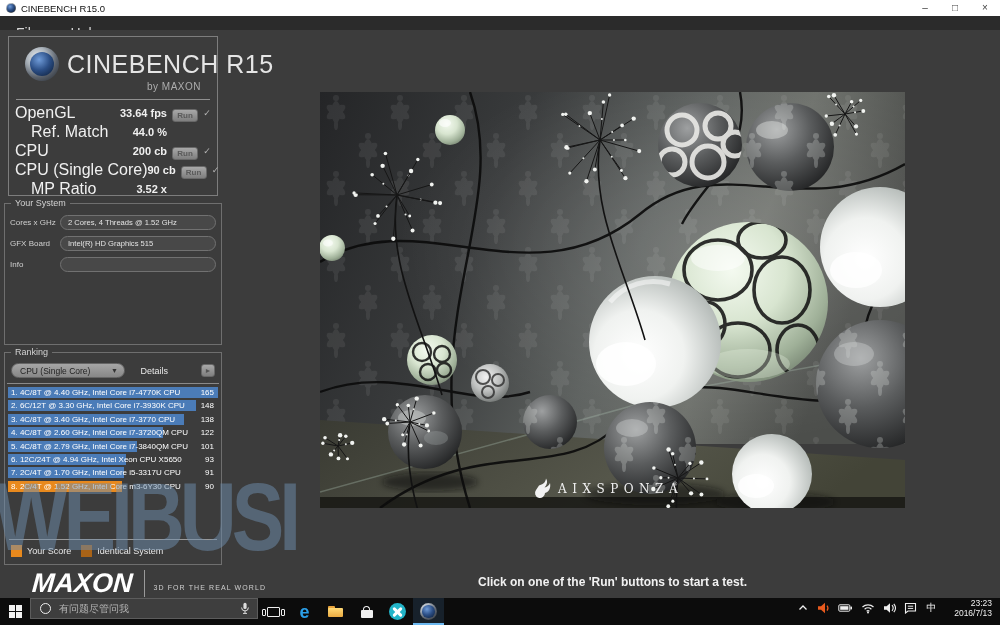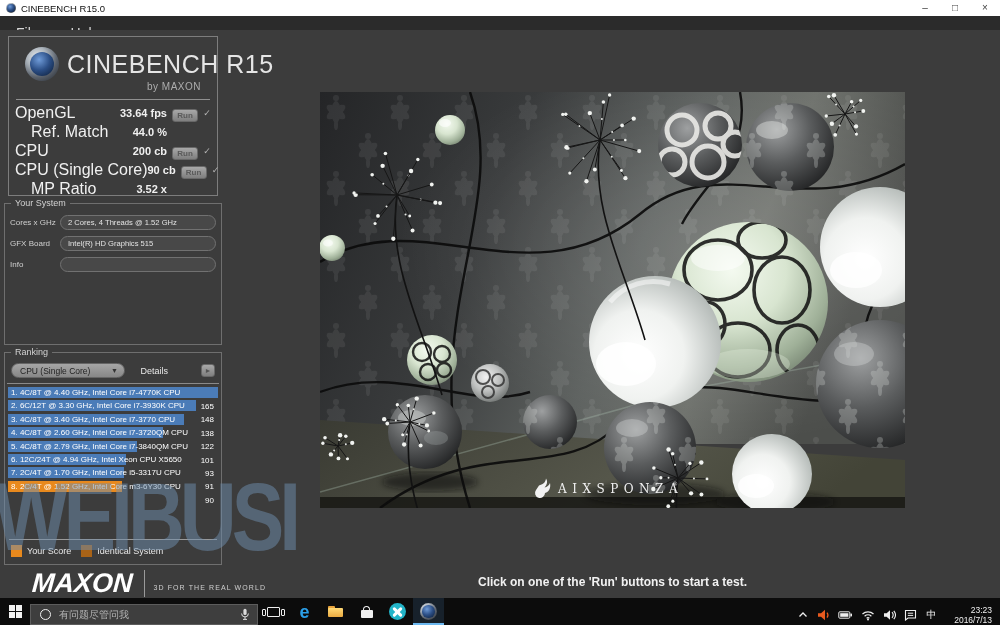--- a/index.html
+++ b/index.html
@@ -61,21 +61,21 @@
   .dropdown-arrow{font-size:7px;color:#333;}
   .details-wrap{margin-left:auto;display:flex;align-items:center;gap:28px;}
   .details-label{font-size:9px;color:#e8e8e8;margin-right:5px;}
   .details-btn{width:14px;height:13px;border-radius:3px;background:linear-gradient(#a8a8a8,#7f7f7f);
                border:1px solid #686868;font-size:7px;color:#555;display:flex;align-items:center;justify-content:center;}
   .rank-divider{margin:5px 2px 3px 2px;border-top:1px solid #8a8a8a;}
   .rank-rows{padding:0 3px;}
   .rank-row{position:relative;height:11px;margin-bottom:2.4px;}
   .rank-bar{position:absolute;left:0;top:0;bottom:0;}
   .rank-label{position:absolute;left:3px;top:1px;font-size:8px;color:#fff;white-space:nowrap;z-index:2;}
-  .rank-score{position:absolute;right:4px;top:15px;font-size:8px;color:#fff;z-index:2;}
+  .rank-score{position:absolute;right:4px;top:1px;font-size:8px;color:#fff;z-index:2;}
   .legend-divider{position:absolute;left:4px;right:4px;top:186px;border-top:1px solid #9a9a9a;}
   .legend{position:absolute;left:6px;top:192px;display:flex;align-items:flex-end;}
   .legend-item{display:flex;align-items:center;margin-right:10px;}
   .legend-sq{width:11px;height:12px;margin-right:5px;}
   .legend-text{font-size:9px;color:#e8e8e8;white-space:nowrap;}
 
   
   .maxon{position:absolute;left:32px;top:538px;display:flex;align-items:center;}
   .maxon-word{font-size:27px;font-weight:900;font-style:italic;color:#fff;letter-spacing:0;transform:skewX(-4deg);}
   .maxon-sep{width:1px;height:27px;background:#9a9a9a;margin:0 9px 0 11px;}
@@ -86,21 +86,21 @@
   .instruction{position:absolute;left:320px;top:545px;width:585px;text-align:center;
                font-size:12px;font-weight:bold;color:#f2f2f2;}
 
   
   .watermark{position:absolute;left:-6px;top:462px;z-index:40;pointer-events:none;
              font-size:96px;font-weight:bold;letter-spacing:-6px;color:rgba(110,142,173,.5);
              transform:scaleX(.82);transform-origin:left top;white-space:nowrap;}
 
   
   .taskbar{position:absolute;left:0;right:0;bottom:0;height:27px;background:#0c0c0c;z-index:60;
-           display:flex;align-items:flex-end;}
+           display:flex;align-items:flex-start;}
   .tb-btn{height:27px;display:flex;align-items:center;justify-content:center;flex:none;}
   .start{width:30px;}
   .win-grid{width:13px;height:13px;display:grid;grid-template-columns:6px 6px;grid-template-rows:6px 6px;gap:1px;}
   .win-grid div{background:#f2f2f2;}
   .searchbox{width:228px;height:21px;background:#3e3e3e;border:1px solid #5c5c5c;display:flex;align-items:center;flex:none;}
   .cortana-ring{width:11px;height:11px;border:1.6px solid #f0f0f0;border-radius:50%;margin:0 8px 0 9px;flex:none;}
   .search-text{font-size:10px;color:#b4b4b4;flex:1;white-space:nowrap;overflow:hidden;}
   .mic{margin-right:7px;flex:none;}
   .tb-icons{display:flex;}
   .tb-app{width:31px;}

